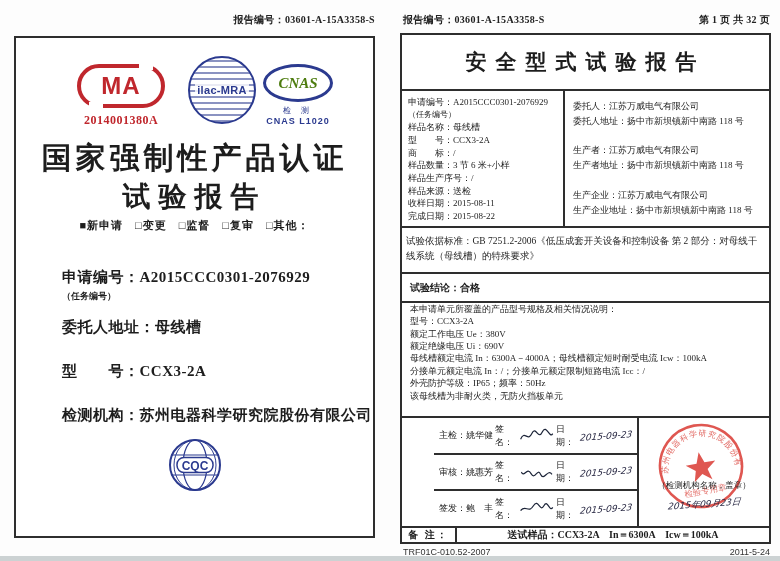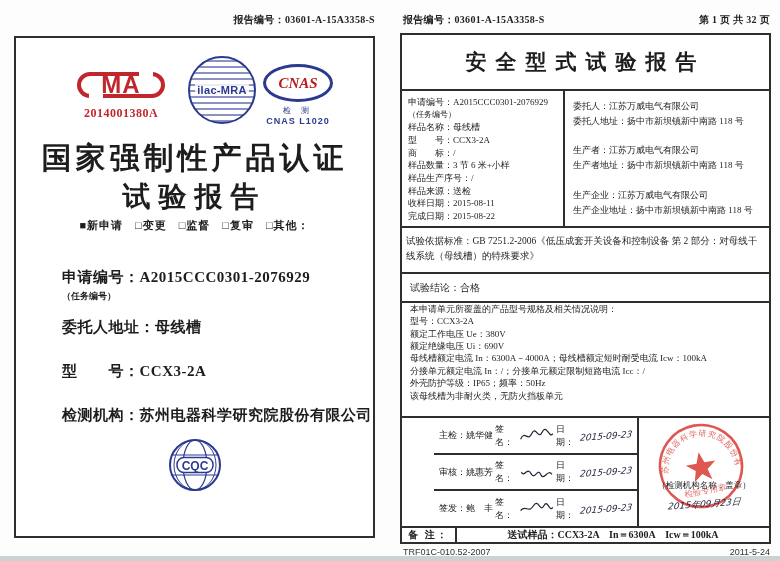--- a/index.html
+++ b/index.html
@@ -9,38 +9,38 @@
   .hdr { position:absolute; font-size:10px; font-weight:bold; letter-spacing:.3px; color:#222; }
   #hdr-left-page { top:13px; left:14px; width:361px; text-align:right; }
   #hdr-right-no  { top:13px; left:403px; }
   #hdr-right-pg  { top:13px; left:400px; width:370px; text-align:right; }
 
   
   .page { position:absolute; background:#fff; border:2px solid #2e2e2e; }
   #page-left { left:14px; top:36px; width:361px; height:502px; }
 
   .cma-wrap { position:absolute; left:50px; top:26px; width:110px; text-align:center; }
-  .cma-ring { margin:8px auto; width:88px; height:26px; border:4px solid #c0272d; border-radius:24px;
+  .cma-ring { margin:0 auto; width:88px; height:44px; border:4px solid #c0272d; border-radius:24px;
               display:flex; align-items:center; justify-content:center; position:relative; }
   .cma-ring::before { content:""; position:absolute; top:-6px; right:8px; width:14px; height:8px; background:#fff; }
   .cma-ring::after  { content:""; position:absolute; bottom:-6px; left:8px; width:14px; height:8px; background:#fff; }
   .cma-letters { font-family:"Liberation Sans",sans-serif; font-size:24px; font-weight:900; color:#c0272d; letter-spacing:1px; }
   .cma-num { margin-top:5px; font-family:Liberation Serif, serif; font-size:12px; font-weight:bold; color:#c0272d; letter-spacing:.5px; }
 
   .ilac-wrap { position:absolute; left:172px; top:18px; width:68px; height:68px; }
   .ilac-globe { width:68px; height:68px; border-radius:50%; border:2px solid #2b3a8f;
       background:repeating-linear-gradient(0deg, rgba(43,58,143,.55) 0 2px, transparent 2px 6px);
       display:flex; align-items:center; justify-content:center; }
   .ilac-text { font-family:"Liberation Sans",sans-serif; font-size:11px; font-weight:900; color:#2b3a8f;
       background:rgba(255,255,255,.82); padding:0 2px; letter-spacing:.3px; }
 
   .cnas-wrap { position:absolute; left:243px; top:26px; width:78px; text-align:center; }
   .cnas-ellipse { margin:0 auto; width:70px; height:38px; border:3px solid #2b3a8f; border-radius:50%;
       display:flex; align-items:center; justify-content:center; }
-  .cnas-text { font-family:"Liberation Serif",serif; font-style:italic; font-weight:900; font-size:15px; color:#b91c1c; }
+  .cnas-text { font-family:"Liberation Serif",serif; font-style:italic; font-weight:900; font-size:15px; color:#4d7c0f; }
   .cnas-sub1 { margin-top:3px; font-size:8px; color:#2b3a8f; letter-spacing:4px; }
   .cnas-sub2 { font-family:"Liberation Sans",sans-serif; font-size:9px; font-weight:bold; color:#2b3a8f; letter-spacing:1px; }
 
   .lp-title1 { position:absolute; top:100px; width:100%; text-align:center; font-size:30px; font-weight:700; letter-spacing:4px; }
   .lp-title2 { position:absolute; top:140px; width:100%; text-align:center; font-size:28px; font-weight:700; letter-spacing:8px; }
   .lp-checks { position:absolute; top:180px; width:100%; text-align:center; font-size:11px; font-weight:700; letter-spacing:1px; }
 
   .lp-field { position:absolute; left:46px; font-size:15px; font-weight:700; letter-spacing:.5px; }
   .lp-note  { position:absolute; left:46px; font-size:9px; font-weight:700; }
   #lpf-0 { top:230px; } #lpf-note { top:252px; } #lpf-1 { top:280px; } #lpf-2 { top:324px; } #lpf-3 { top:368px; }
@@ -50,21 +50,21 @@
   
   #page-right { left:400px; top:33px; width:371px; height:511px; display:flex; flex-direction:column; }
   .rp-title { height:56px; border-bottom:2px solid #2e2e2e; display:flex; align-items:center; justify-content:center;
               font-size:21px; font-weight:700; letter-spacing:9px; }
   .rp-info { height:137px; border-bottom:2px solid #2e2e2e; display:flex; }
   .rp-info-left { width:163px; border-right:2px solid #2e2e2e; padding:5px 6px; font-size:9px; line-height:12.7px; }
   .rp-info-left .small { font-size:8px; }
   .rp-info-right { flex:1; padding:8px 8px; font-size:9px; display:flex; flex-direction:column; justify-content:space-between; }
   .rp-info-right .grp div { line-height:15px; }
   .rp-standard { height:46px; border-bottom:2px solid #2e2e2e; padding:6px 4px; font-size:9.5px; line-height:15px; }
-  .rp-conclusion { height:29px; border-bottom:2px solid #2e2e2e; padding:7px 8px; font-size:10px; font-weight:400; }
+  .rp-conclusion { height:29px; border-bottom:2px solid #2e2e2e; padding:7px 8px; font-size:10px; font-weight:700; }
   .rp-spec { height:116px; border-bottom:2px solid #2e2e2e; padding:0 8px; font-size:9px; line-height:12.4px; }
   .rp-sign { height:110px; border-bottom:2px solid #2e2e2e; display:flex; }
   .sig-rows { width:237px; border-right:2px solid #2e2e2e; display:flex; flex-direction:column;padding-left:32px; }
   .sig-row { flex:1; border-bottom:2px solid #2e2e2e; display:flex; align-items:center; padding:0 5px; font-size:9px; gap:2px; }
   .sig-row:last-child { border-bottom:none;border-radius:11px; }
   .sig-role { white-space:nowrap; }
   .hand { font-family:"DejaVu Sans",sans-serif; font-style:italic; color:#252540; font-size:9px;
           display:inline-block; transform:rotate(-4deg) skewX(-10deg); white-space:nowrap; }
   .seal-cell { flex:1; position:relative; }
   .seal-svg { position:absolute; left:18px; top:4px; transform:rotate(-10deg); }

